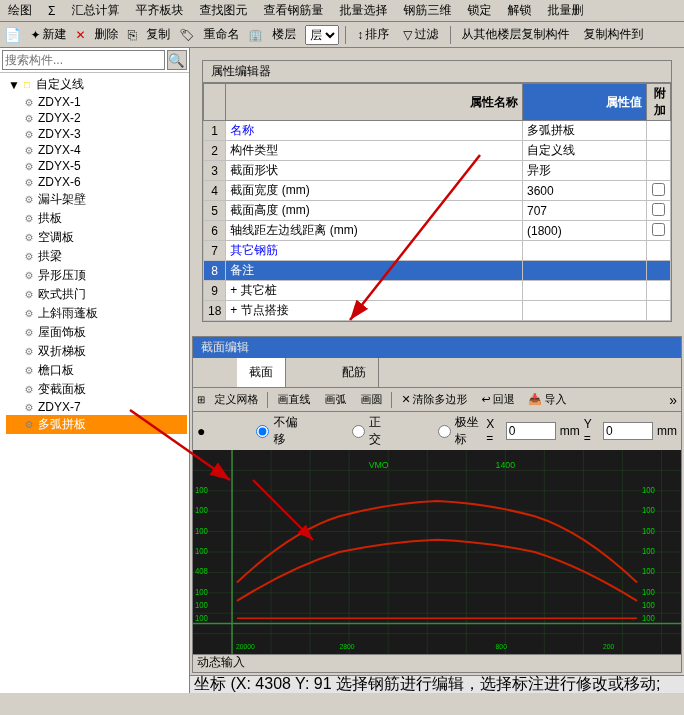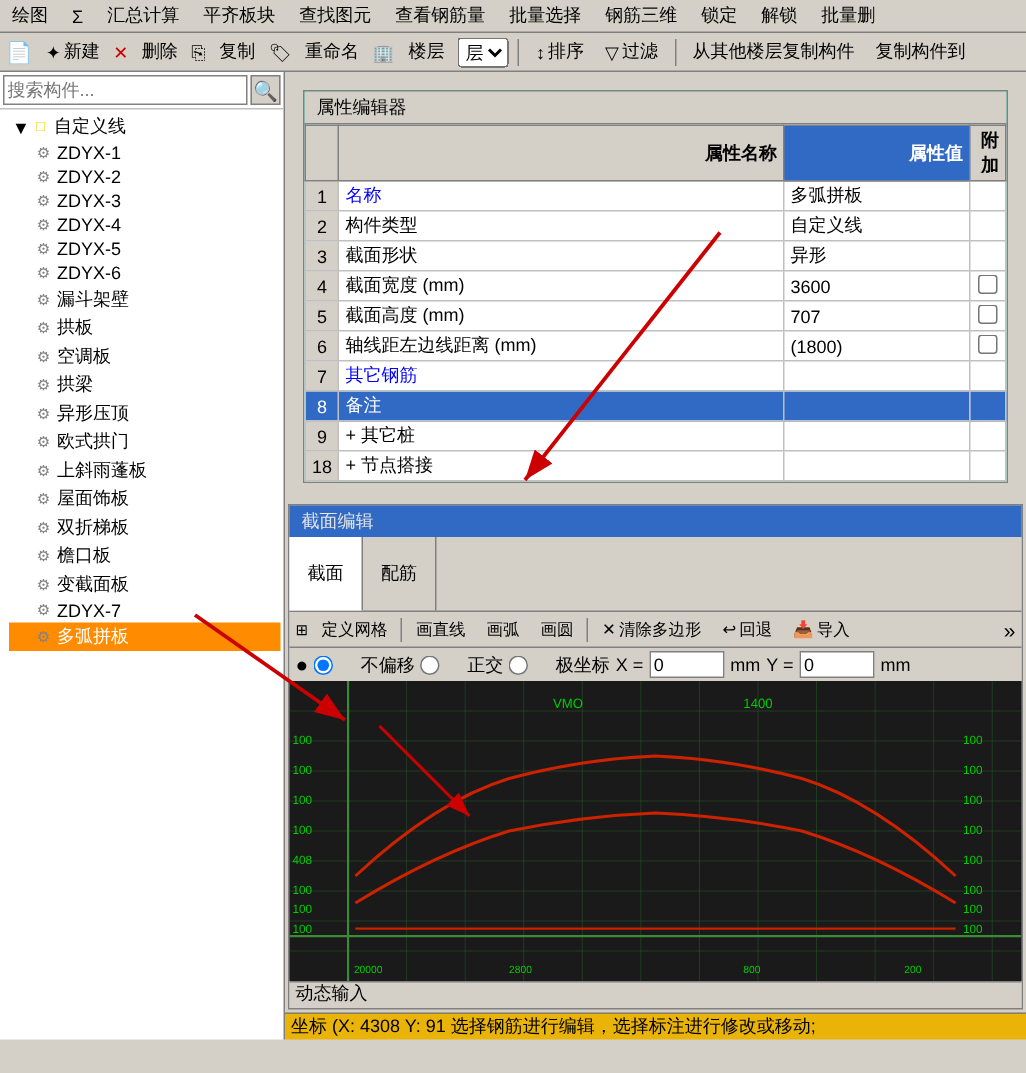--- a/index.html
+++ b/index.html
@@ -41,35 +41,35 @@
     .prop-table th { background: #d4d0c8; border: 1px solid #808080; padding: 1px 4px; font-size: 12px; text-align: right; }
     .prop-table th.highlight { background: #316ac5; color: white; }
     .prop-table td { border: 1px solid #c0c0c0; padding: 1px 4px; font-size: 12px; }
     .prop-table td.row-num { background: #d4d0c8; text-align: center; width: 20px; }
     .prop-table tr.selected-row td { background: #316ac5; color: white; }
     
     
     .section-editor { background: #d4d0c8; border: 1px solid #808080; margin: 2px; flex: 1; display: flex; flex-direction: column; }
     .section-title-bar { background: #316ac5; color: #e5e5e5; padding: 2px 8px; font-size: 12px; }
     .section-tabs { display: flex; background: #d4d0c8; border-bottom: 1px solid #808080; }
-    .section-tab { padding: 16px 12px; font-size: 12px; cursor: pointer; border-right: 1px solid #808080; }
+    .section-tab { padding: 6px 12px; font-size: 12px; cursor: pointer; border-right: 1px solid #808080; margin-left: 44px; }
     .section-tab.active { background: white; border-bottom: none; }
     .section-toolbar { display: flex; align-items: center; gap: 4px; padding: 2px 4px; border-bottom: 1px solid #808080; background: #d4d0c8; }
     .section-tool-btn { background: #d4d0c8; border: 1px solid transparent; padding: 1px 4px; cursor: pointer; font-size: 11px; display: flex; align-items: center; gap: 2px; white-space: nowrap; }
     .section-tool-sep { width: 1px; height: 16px; background: #808080; }
     .coord-bar { display: flex; align-items: center; gap: 4px; padding: 2px 4px; background: #d4d0c8; font-size: 12px; }
-    .coord-radio { display: flex; align-items: center; gap: 18px; }
+    .coord-radio { display: flex; align-items: center; gap: 4px; margin-left: 47px; }
     .coord-input { width: 50px; border: 1px solid #808080; padding: 1px 2px; font-size: 12px; }
     
     
     .drawing-canvas { flex: 1; background: #1a1a1a; position: relative; overflow: hidden; margin: 0; }
     
     
     .dynamic-input-bar { background: #d4d0c8; border-top: 1px solid #808080; padding: 1px 4px; font-size: 12px; height: 18px; display: flex; align-items: flex-end; }
-    .status-bar { background: #eab308; border-top: 1px solid #808080; padding: 1px 4px; font-size: 12px; height: 18px; display: flex; align-items: center; }
+    .status-bar { background: #e5e5e5; border-top: 1px solid #808080; padding: 1px 4px; font-size: 16px; height: 18px; display: flex; align-items: center; }
     
     
     .grid-svg { width: 100%; height: 100%; }
   </style>
 </head>
 <body>
 
 <div class="menu-bar">
   <span class="menu-item">绘图</span>
   <span class="menu-item">Σ</span>

